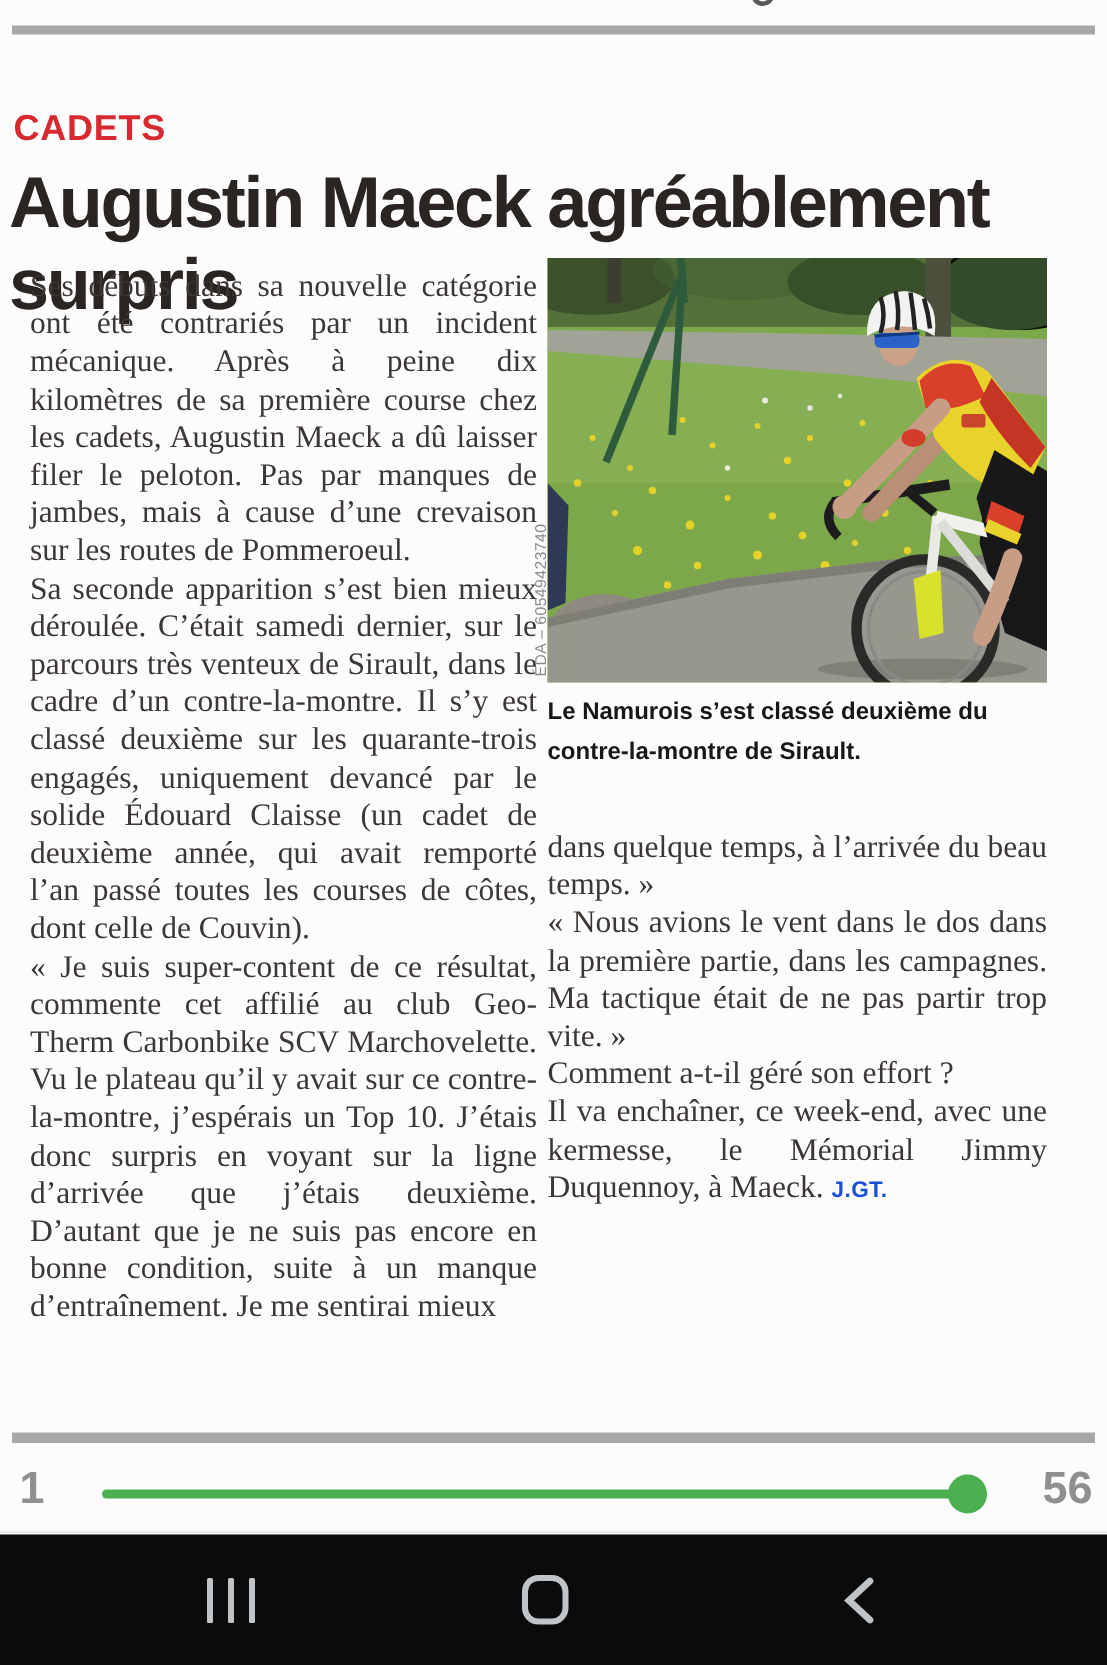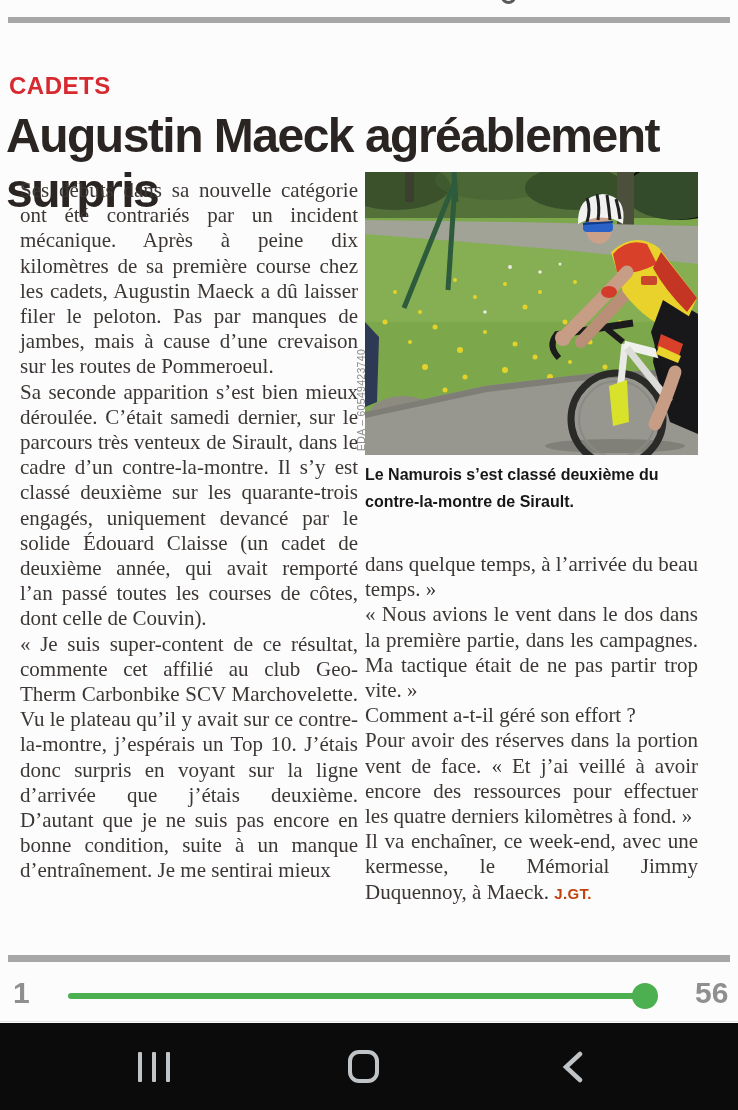--- a/index.html
+++ b/index.html
@@ -32,21 +32,21 @@
     font-weight:bold;letter-spacing:-1.5px;color:var(--headline-text);line-height:1.15;}
   
   .col{position:absolute;font-family:"Liberation Serif",serif;font-size:21px;
     line-height:25.2px;color:var(--body-text);text-align:justify;}
   #col1{left:20px;top:178px;width:338px;}
   #col2{left:365px;top:552px;width:333px;}
   .col p{margin:0;}
   .seg-r{font-style:normal;}
   .seg-i{}
   .seg-b{font-style:normal;font-weight:bold;font-family:"Liberation Sans",sans-serif;
-    font-size:15px;letter-spacing:.3px;color:#c2410c;}
+    font-size:15px;letter-spacing:.3px;color:#1d4ed8;}
   
   .photo{position:absolute;left:365px;top:172px;width:333px;height:283px;overflow:hidden;background:#7ca84b;}
   .photo svg{display:block;width:100%;height:100%;}
   .photo-credit{position:absolute;left:341px;top:333px;width:16px;height:118px;}
   .photo-credit span{position:absolute;left:14px;top:118px;transform:rotate(-90deg);
     transform-origin:0 0;white-space:nowrap;font-size:10.5px;color:#8a8a8a;letter-spacing:.3px;}
   .caption{position:absolute;left:365px;top:461px;width:333px;font-size:16px;
     font-weight:bold;line-height:27px;color:var(--caption-text);}
   
   .pager{position:absolute;left:0;top:962px;width:738px;height:60px;background:#fcfcfc;
@@ -209,21 +209,20 @@
   <div class="photo-credit">
     <span>ÉDA – 60549423740</span>
   </div>
 
   <div class="caption">Le Namurois s’est classé deuxième du contre-la-montre de Sirault.</div>
 
   <div id="col2" class="col">
       <p><span class="seg-i">dans quelque temps, à l’arrivée du beau temps. »</span></p>
       <p><span class="seg-i">« Nous avions le vent dans le dos dans la première partie, dans les campagnes. Ma tactique était de ne pas partir trop vite. »</span></p>
       <p><span class="seg-r">Comment a-t-il géré son effort ?</span></p>
-      <p><span class="seg-r">Pour avoir des réserves dans la portion vent de face. </span><span class="seg-i">« Et j’ai veillé à avoir encore des ressources pour effectuer les quatre derniers kilomètres à fond. »</span></p>
       <p><span class="seg-r">Il va enchaîner, ce week-end, avec une kermesse, le Mémorial Jimmy Duquennoy, à Maeck. </span><span class="seg-b">J.GT.</span></p>
     </div>
 
   <div class="divider bottom"></div>
 
   <div class="pager">
     <div class="pager-num first">1</div>
     <div class="slider-track"></div>
     <div class="slider-knob"></div>
     <div class="pager-num last">56</div>

